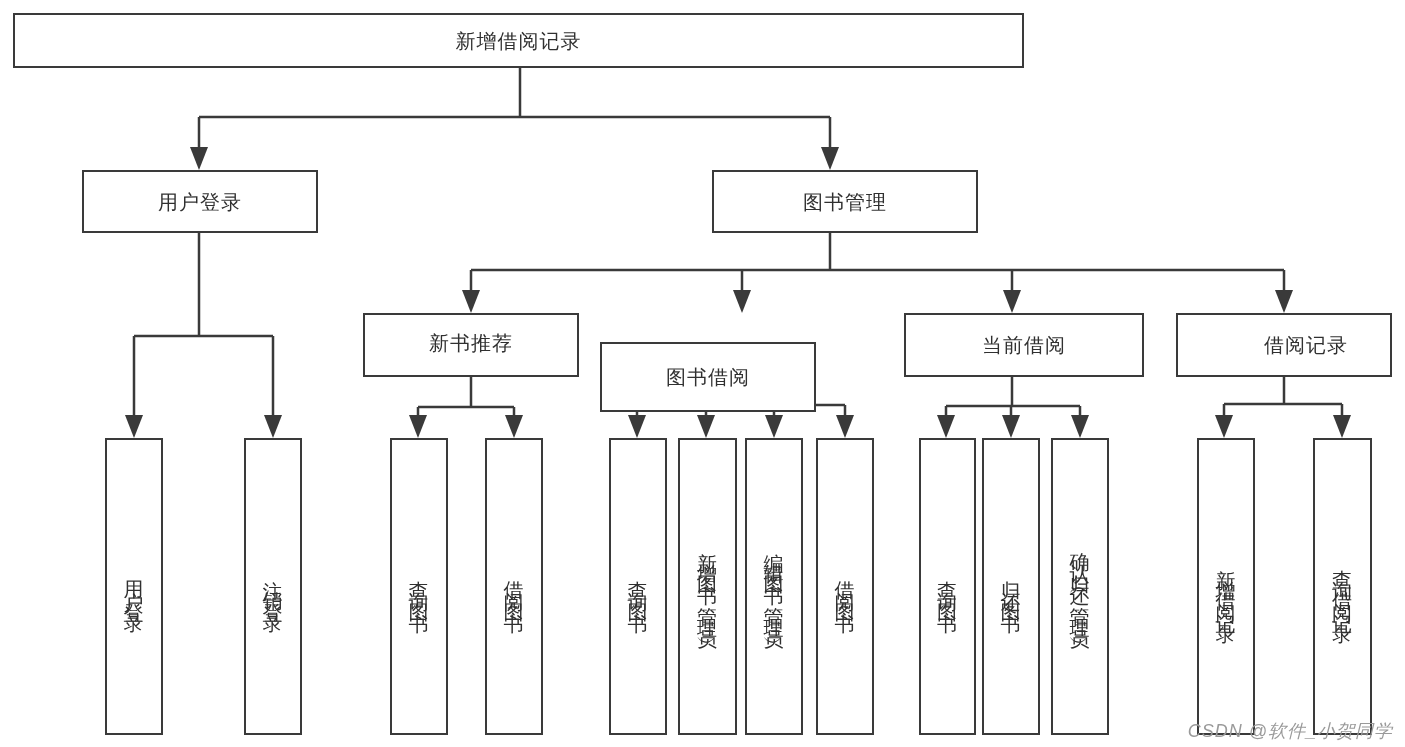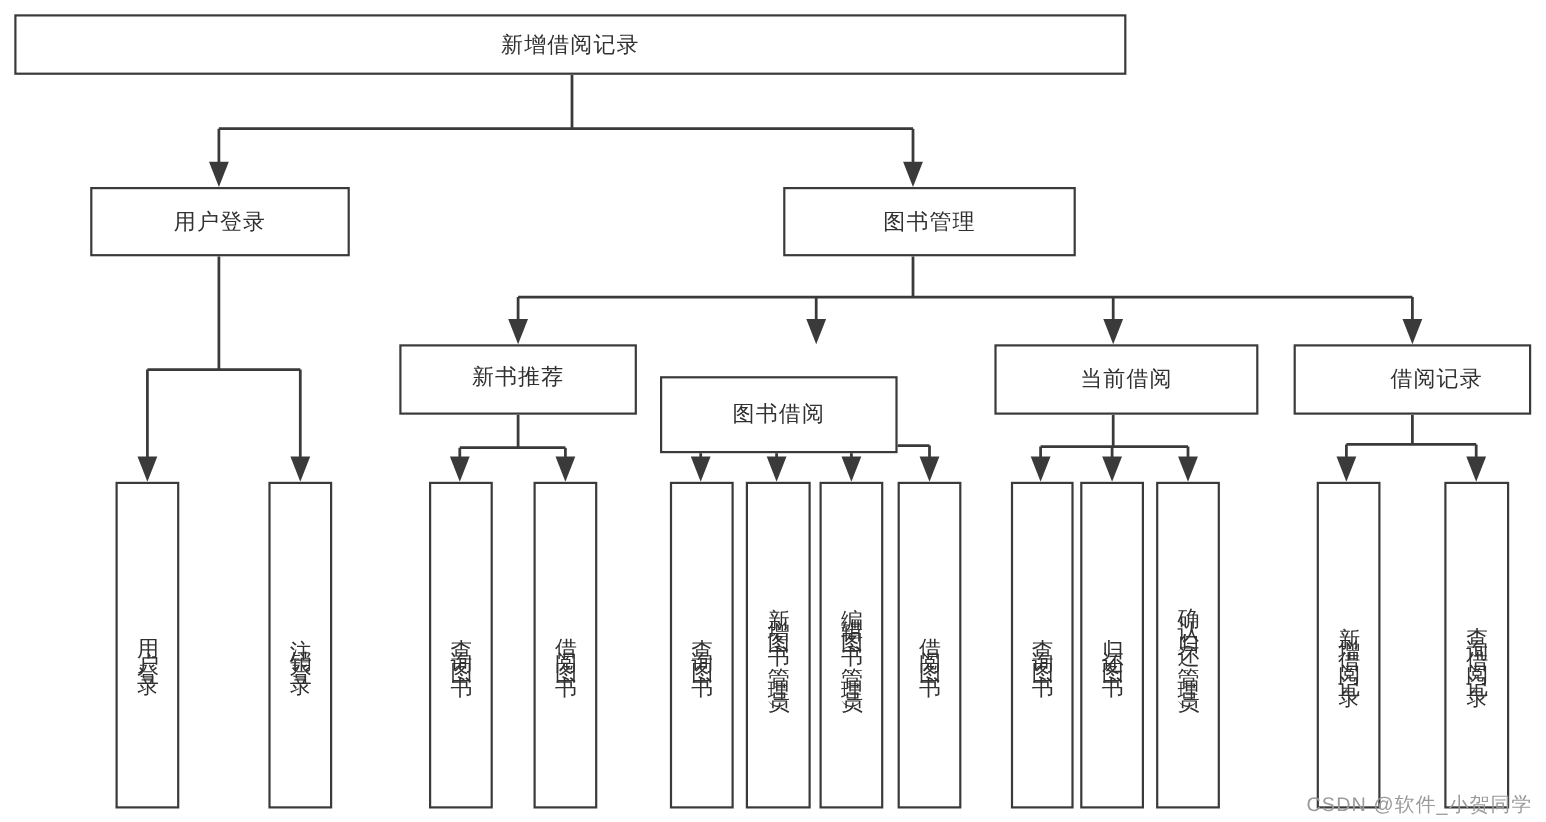--- a/index.html
+++ b/index.html
@@ -46,20 +46,21 @@
     white-space: normal;
   }
   .watermark {
     position: absolute;
     right: 12px;
     bottom: 4px;
     font-size: 18px;
     color: #9a9a9a;
     letter-spacing: 1px;
     z-index: 3;
+    font-style: italic;
   }
 </style>
 </head>
 <body>
 
 <div class="canvas">
 
   <svg class="wires" viewBox="0 0 1405 747" xmlns="http://www.w3.org/2000/svg">
     <g stroke="#3a3a3a" stroke-width="2.5" fill="none">
       <path d="M520,68 L520,117 M199,117 L830,117 M199,117 L199,152 M830,117 L830,152"></path>

